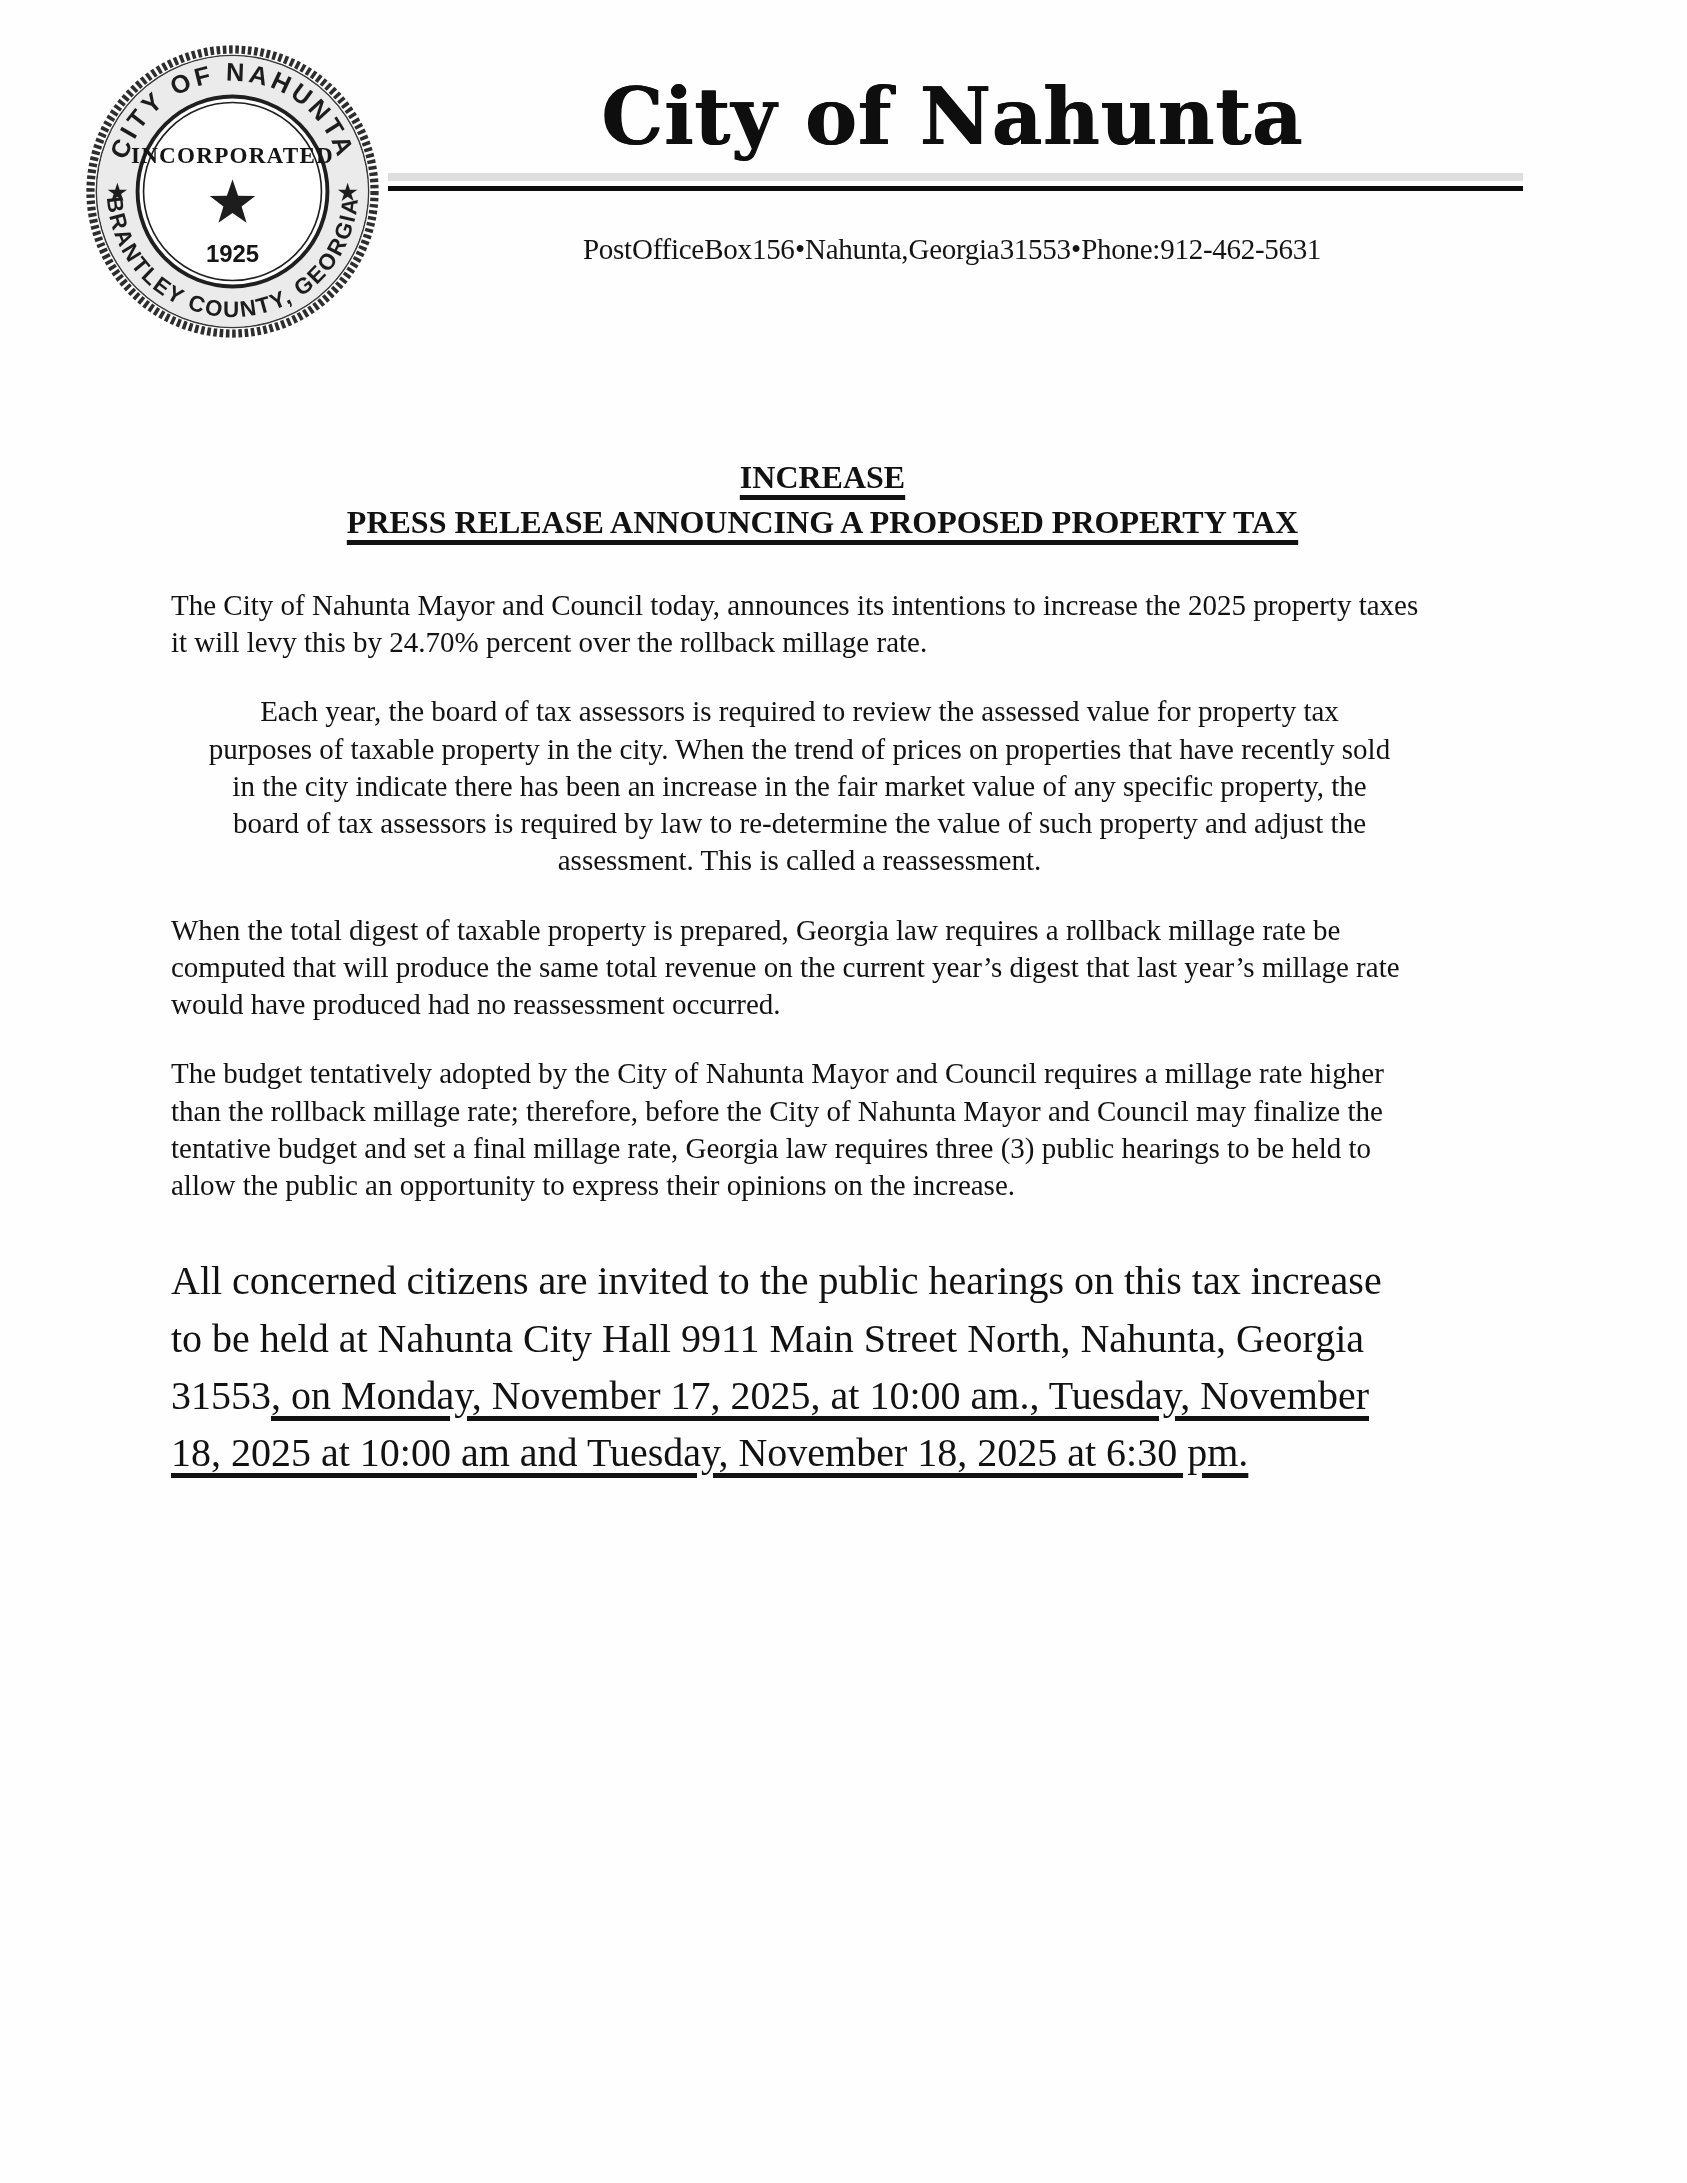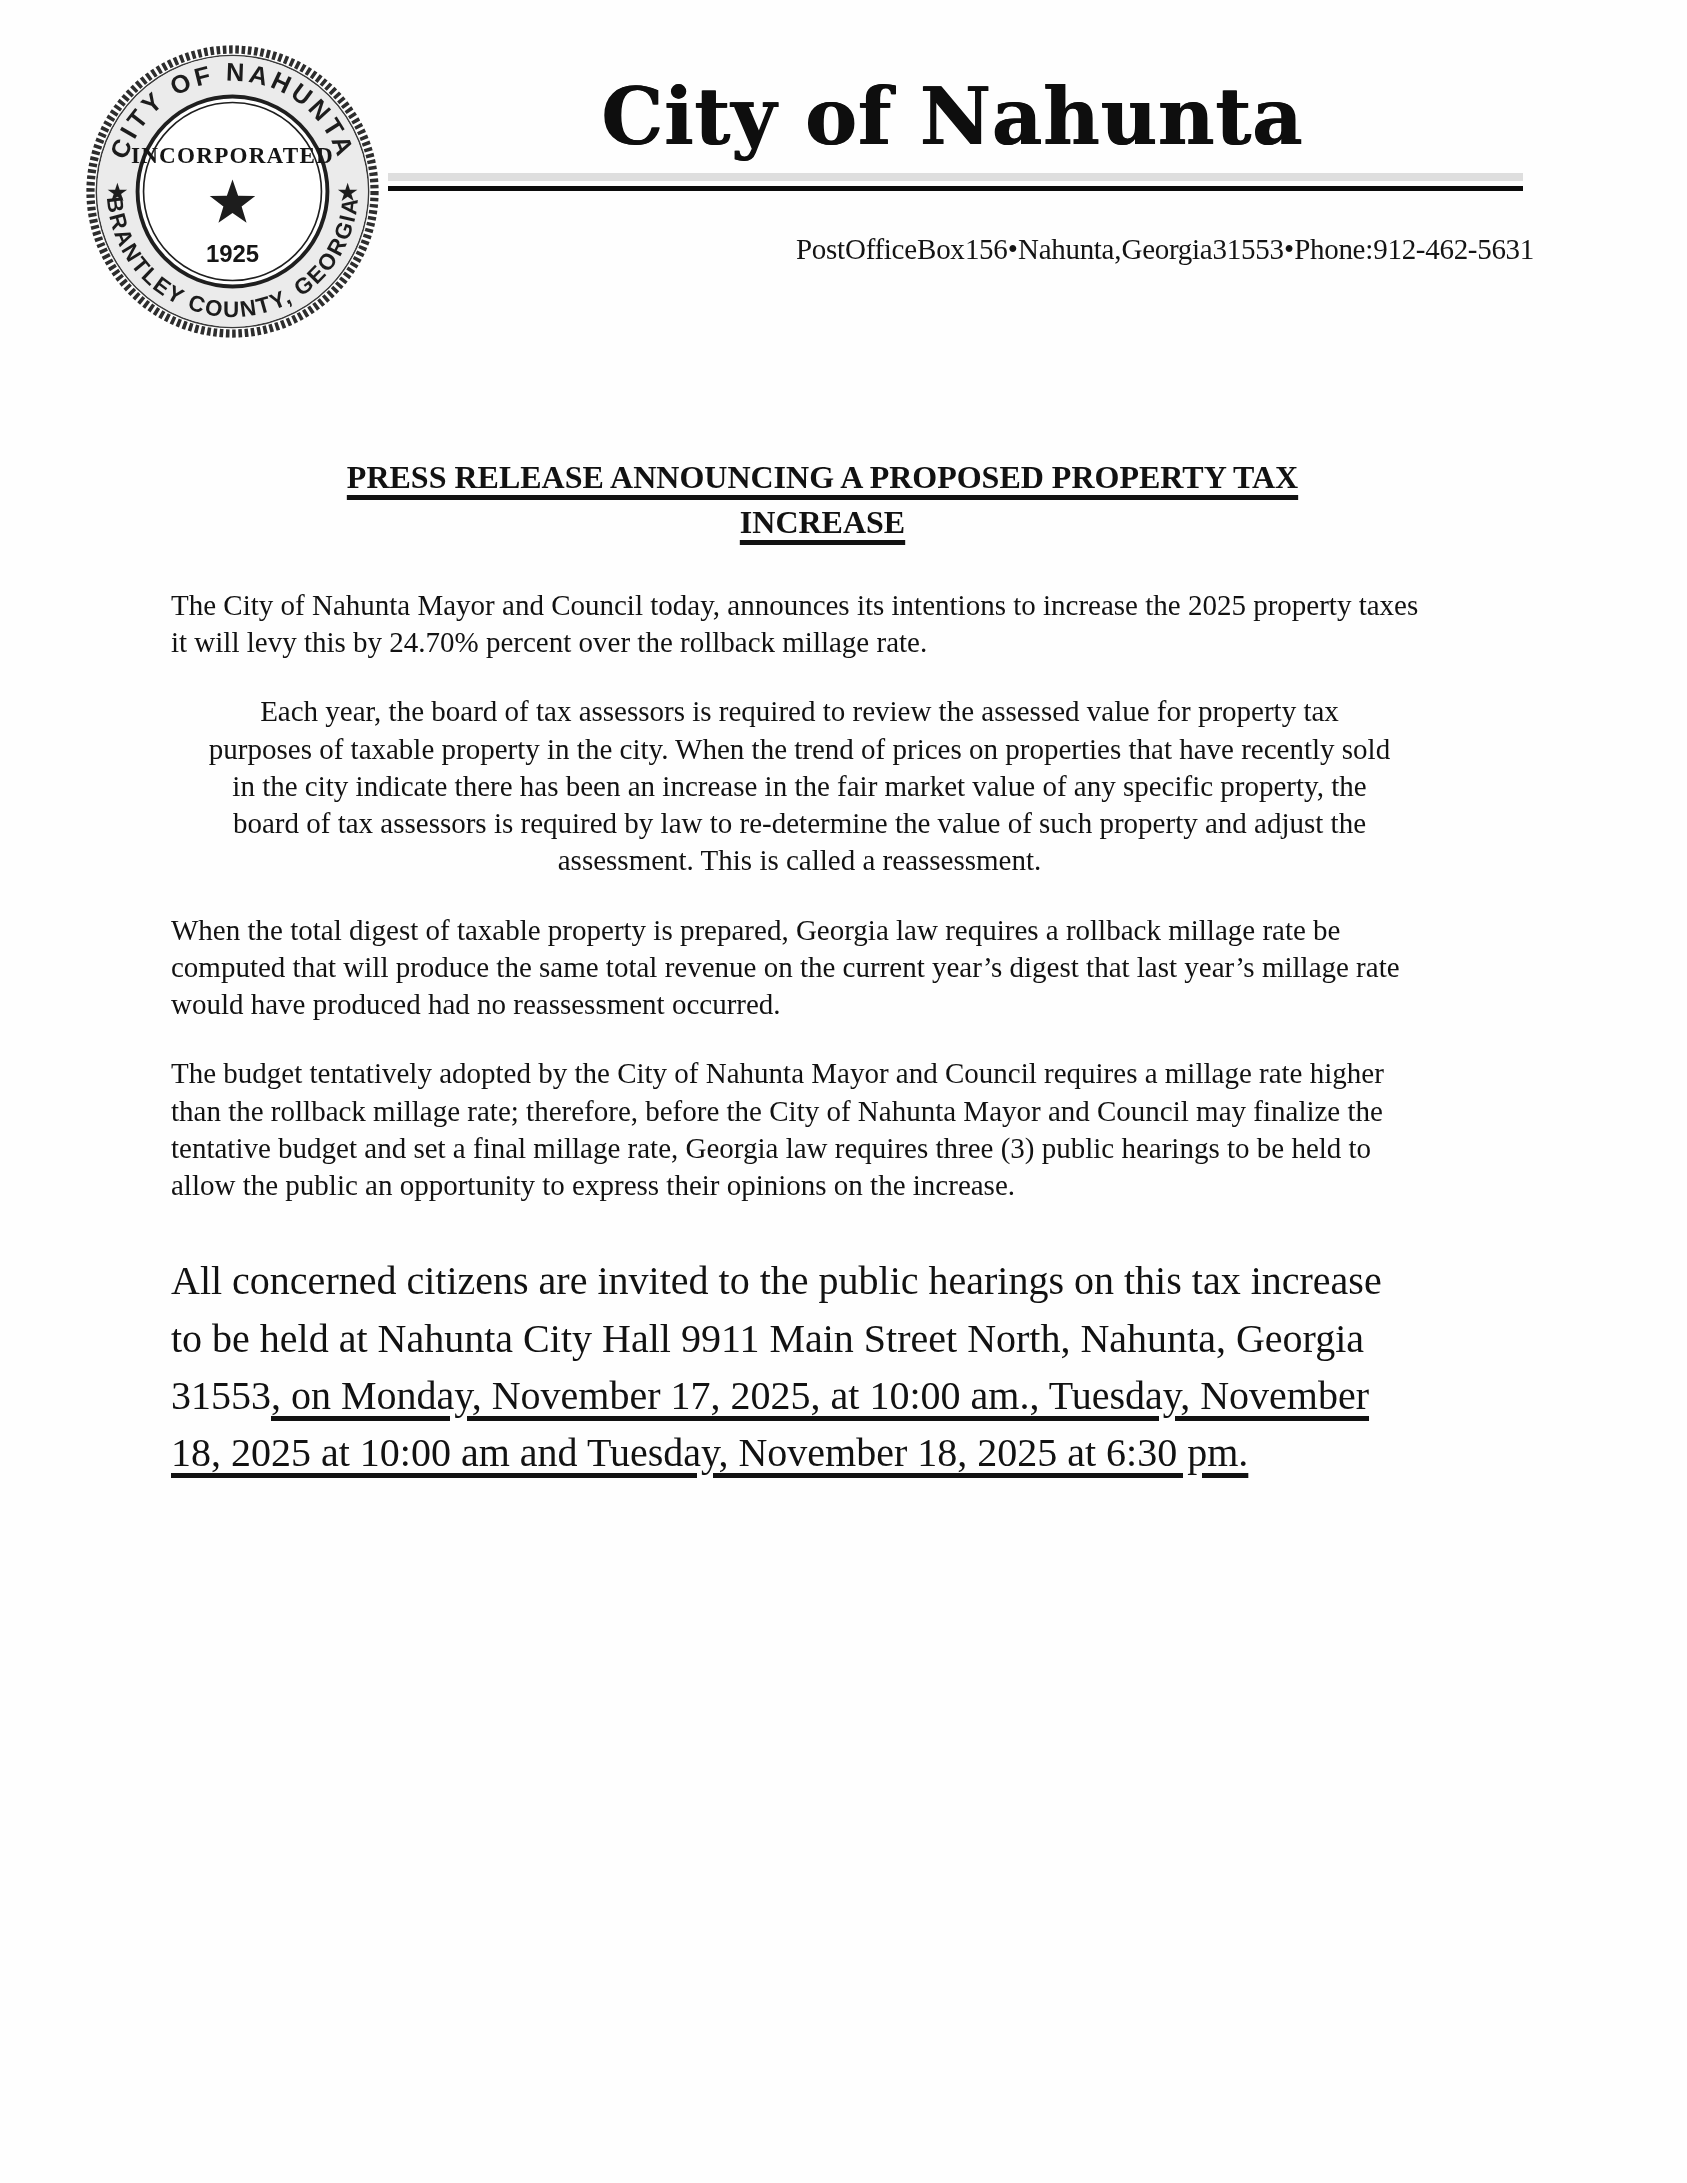--- a/index.html
+++ b/index.html
@@ -37,21 +37,21 @@
     background:#dedede;
   }
   .header-rule {
     position:absolute;
     left:388px; top:186px; width:1135px; height:5.3px;
     background:#0c0c0c;
   }
   .masthead-address {
     position:absolute;
     left:370px; top:233px; width:1164px;
-    text-align:right;
+    text-align:center;
     font-size:29px;
     word-spacing:-6.6px;
     letter-spacing:-0.3px;
     color:#141414;
   }
 
   
   .content {
     position:absolute;
     left:171px; top:455px; width:1257px;
@@ -135,22 +135,22 @@
   </svg>
 
   <div class="masthead-title">City of Nahunta</div>
   <div class="header-rule-shadow"></div>
   <div class="header-rule"></div>
   <div class="masthead-address">Post Office Box 156 • Nahunta, Georgia 31553 • Phone: 912-462-5631</div>
 
   <div class="content">
 
     <div class="doc-title">
+      <div><span class="u">INCREASE</span></div>
       <div><span class="u">PRESS RELEASE ANNOUNCING A PROPOSED PROPERTY TAX</span></div>
-      <div><span class="u">INCREASE</span></div>
     </div>
 
     <p class="p">The City of Nahunta Mayor and Council today, announces its intentions to increase the 2025 property taxes it will levy this by 24.70% percent over the rollback millage rate.</p>
 
     <p class="p p-centered">Each year, the board of tax assessors is required to review the assessed value for property tax purposes of taxable property in the city. When the trend of prices on properties that have recently sold in the city indicate there has been an increase in the fair market value of any specific property, the board of tax assessors is required by law to re-determine the value of such property and adjust the assessment. This is called a reassessment.</p>
 
     <p class="p">When the total digest of taxable property is prepared, Georgia law requires a rollback millage rate be computed that will produce the same total revenue on the current year’s digest that last year’s millage rate would have produced had no reassessment occurred.</p>
 
     <p class="p p-budget">The budget tentatively adopted by the City of Nahunta Mayor and Council requires a millage rate higher than the rollback millage rate; therefore, before the City of Nahunta Mayor and Council may finalize the tentative budget and set a final millage rate, Georgia law requires three (3) public hearings to be held to allow the public an opportunity to express their opinions on the increase.</p>
 

